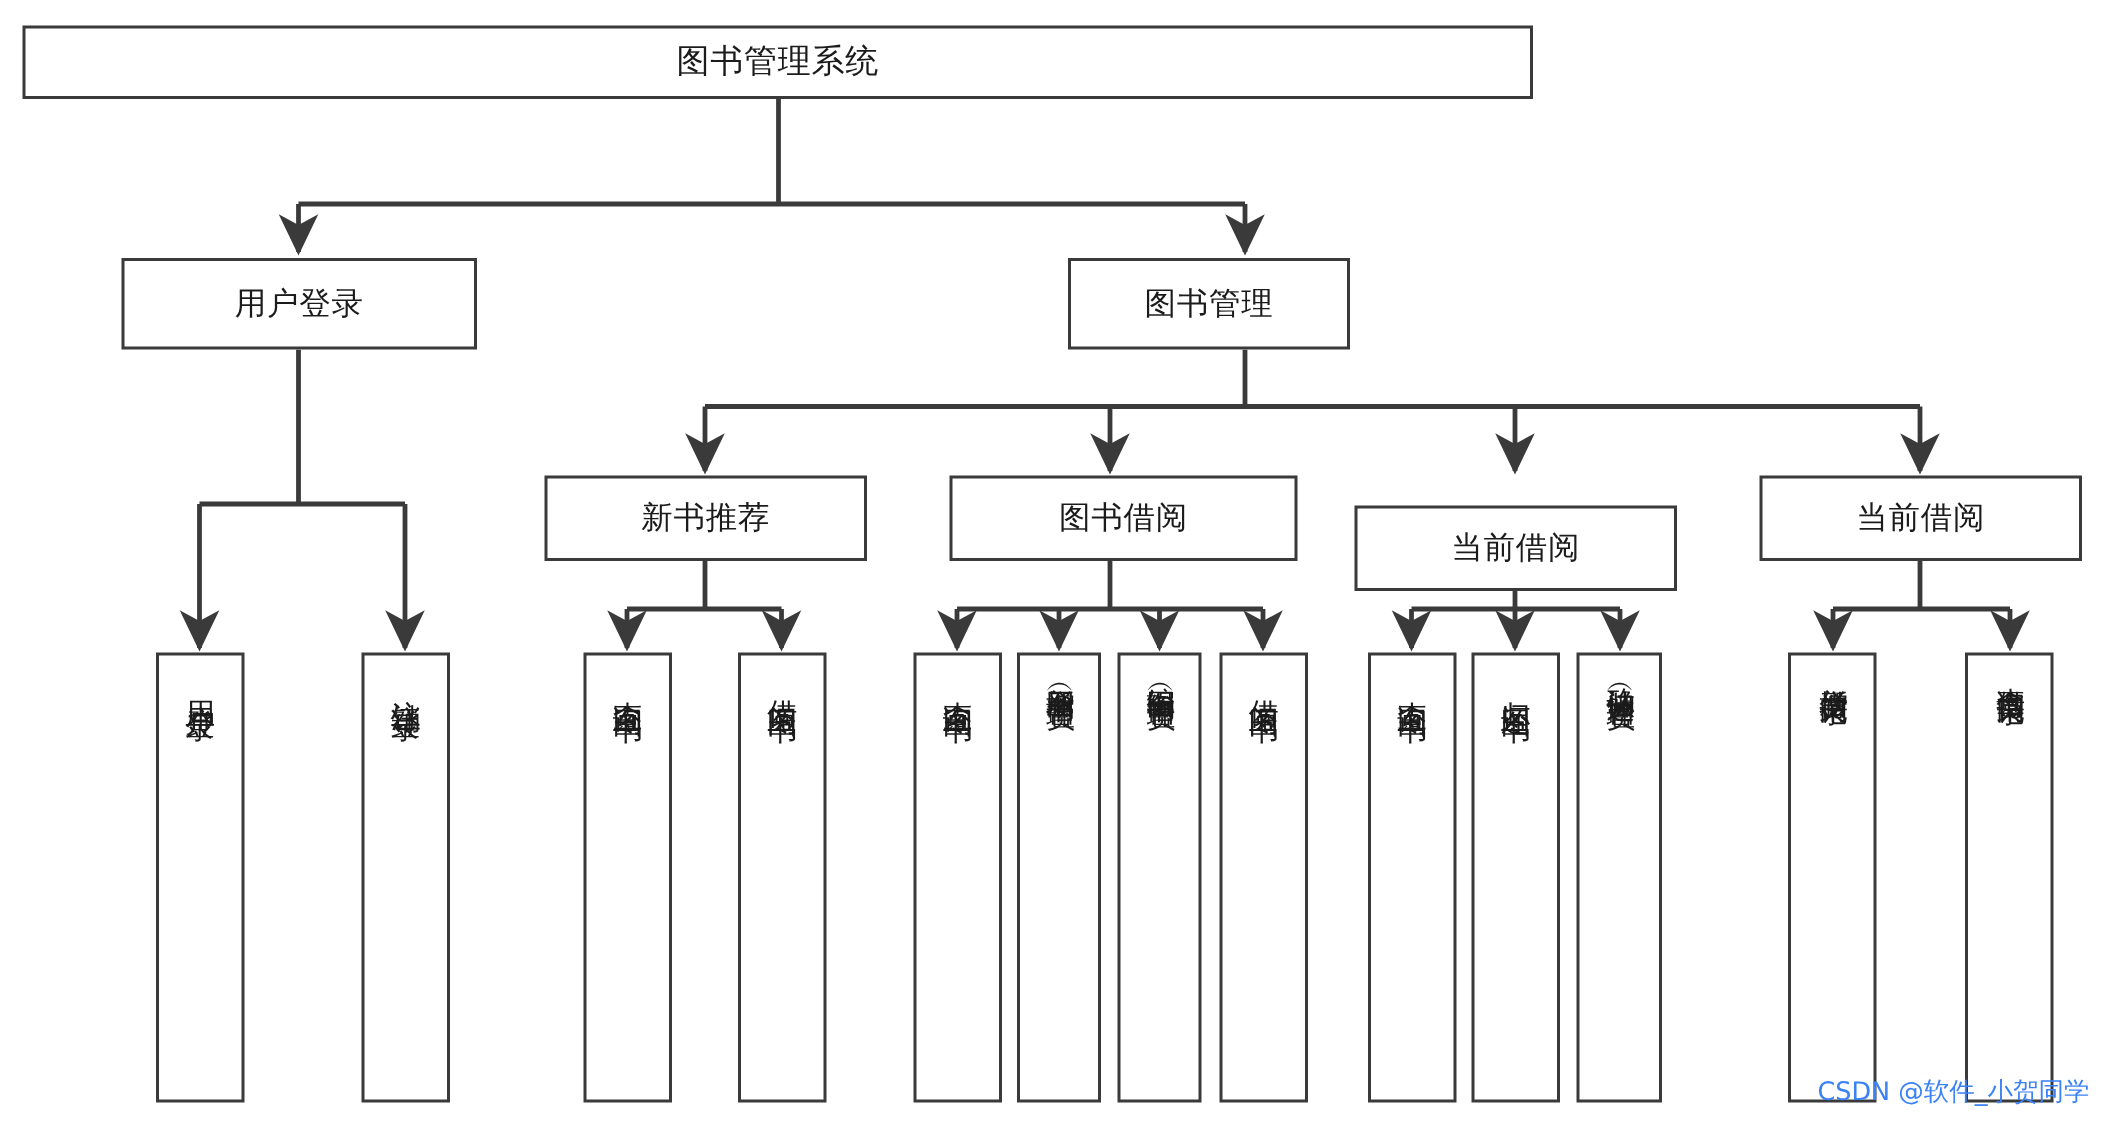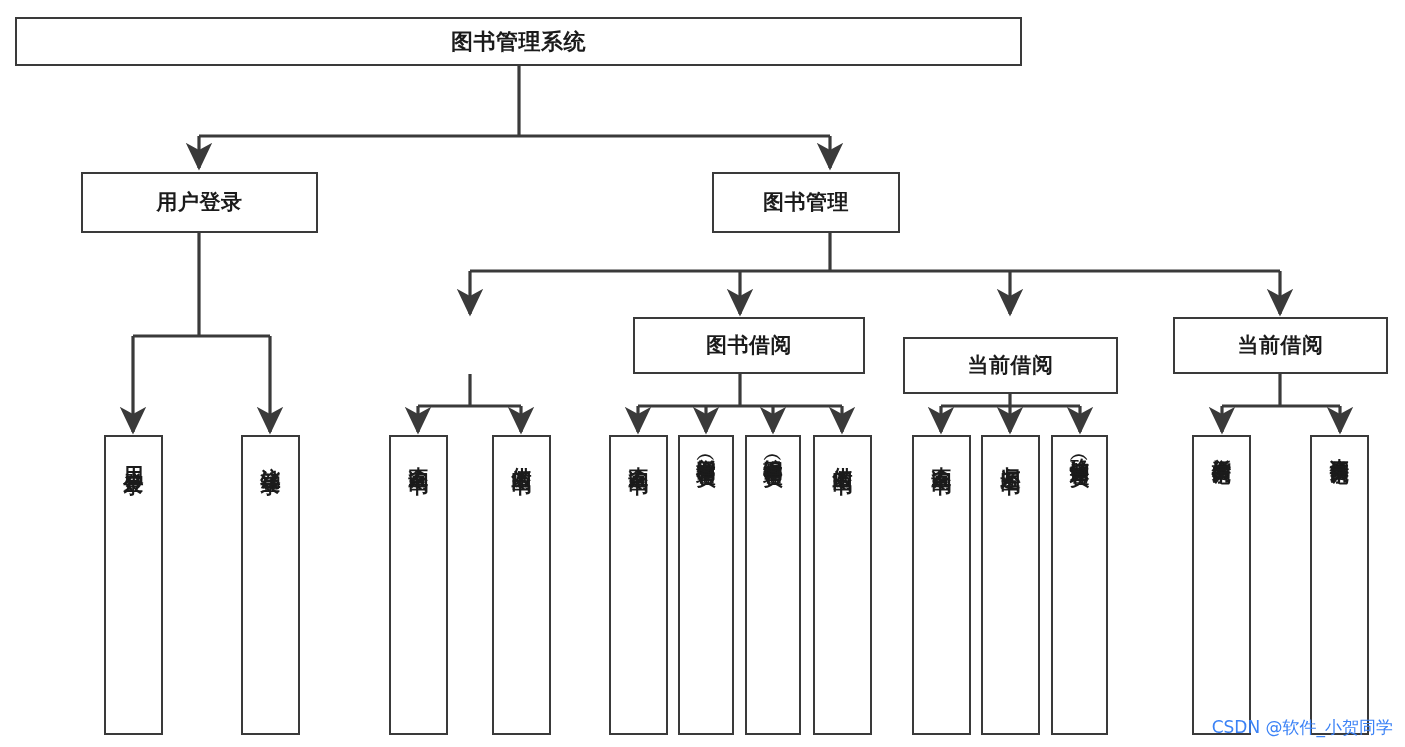--- a/index.html
+++ b/index.html
@@ -34,21 +34,20 @@
     display: flex;
     align-items: center;
     justify-content: center;
     color: #1b1b1b;
   }
   .node-label {
     display: block;
     text-align: center;
     line-height: 1.18;
     white-space: nowrap;
-    font-weight: bold;
   }
   
   .node.horiz .node-label {
     font-size: 21px;
     letter-spacing: 0.5px;
   }
   #node-root .node-label {
     font-size: 22px;
   }
   
@@ -140,20 +139,23 @@
     <span class="node-label">图书管理系统</span>
   </div>
 
   <div class="node horiz" style="left:81px; top:172px; width:237px; height:61px;">
     <span class="node-label">用户登录</span>
   </div>
   <div class="node horiz" style="left:712px; top:172px; width:188px; height:61px;">
     <span class="node-label">图书管理</span>
   </div>
 
+  <div class="node horiz" style="left:363px; top:317px; width:215px; height:57px;">
+    <span class="node-label">新书推荐</span>
+  </div>
   <div class="node horiz" style="left:633px; top:317px; width:232px; height:57px;">
     <span class="node-label">图书借阅</span>
   </div>
   <div class="node horiz" style="left:903px; top:317px; width:215px; height:57px;margin-top:20px;">
     <span class="node-label">当前借阅</span>
   </div>
   <div class="node horiz" style="left:1173px; top:317px; width:215px; height:57px;">
     <span class="node-label">当前借阅</span>
   </div>
 

